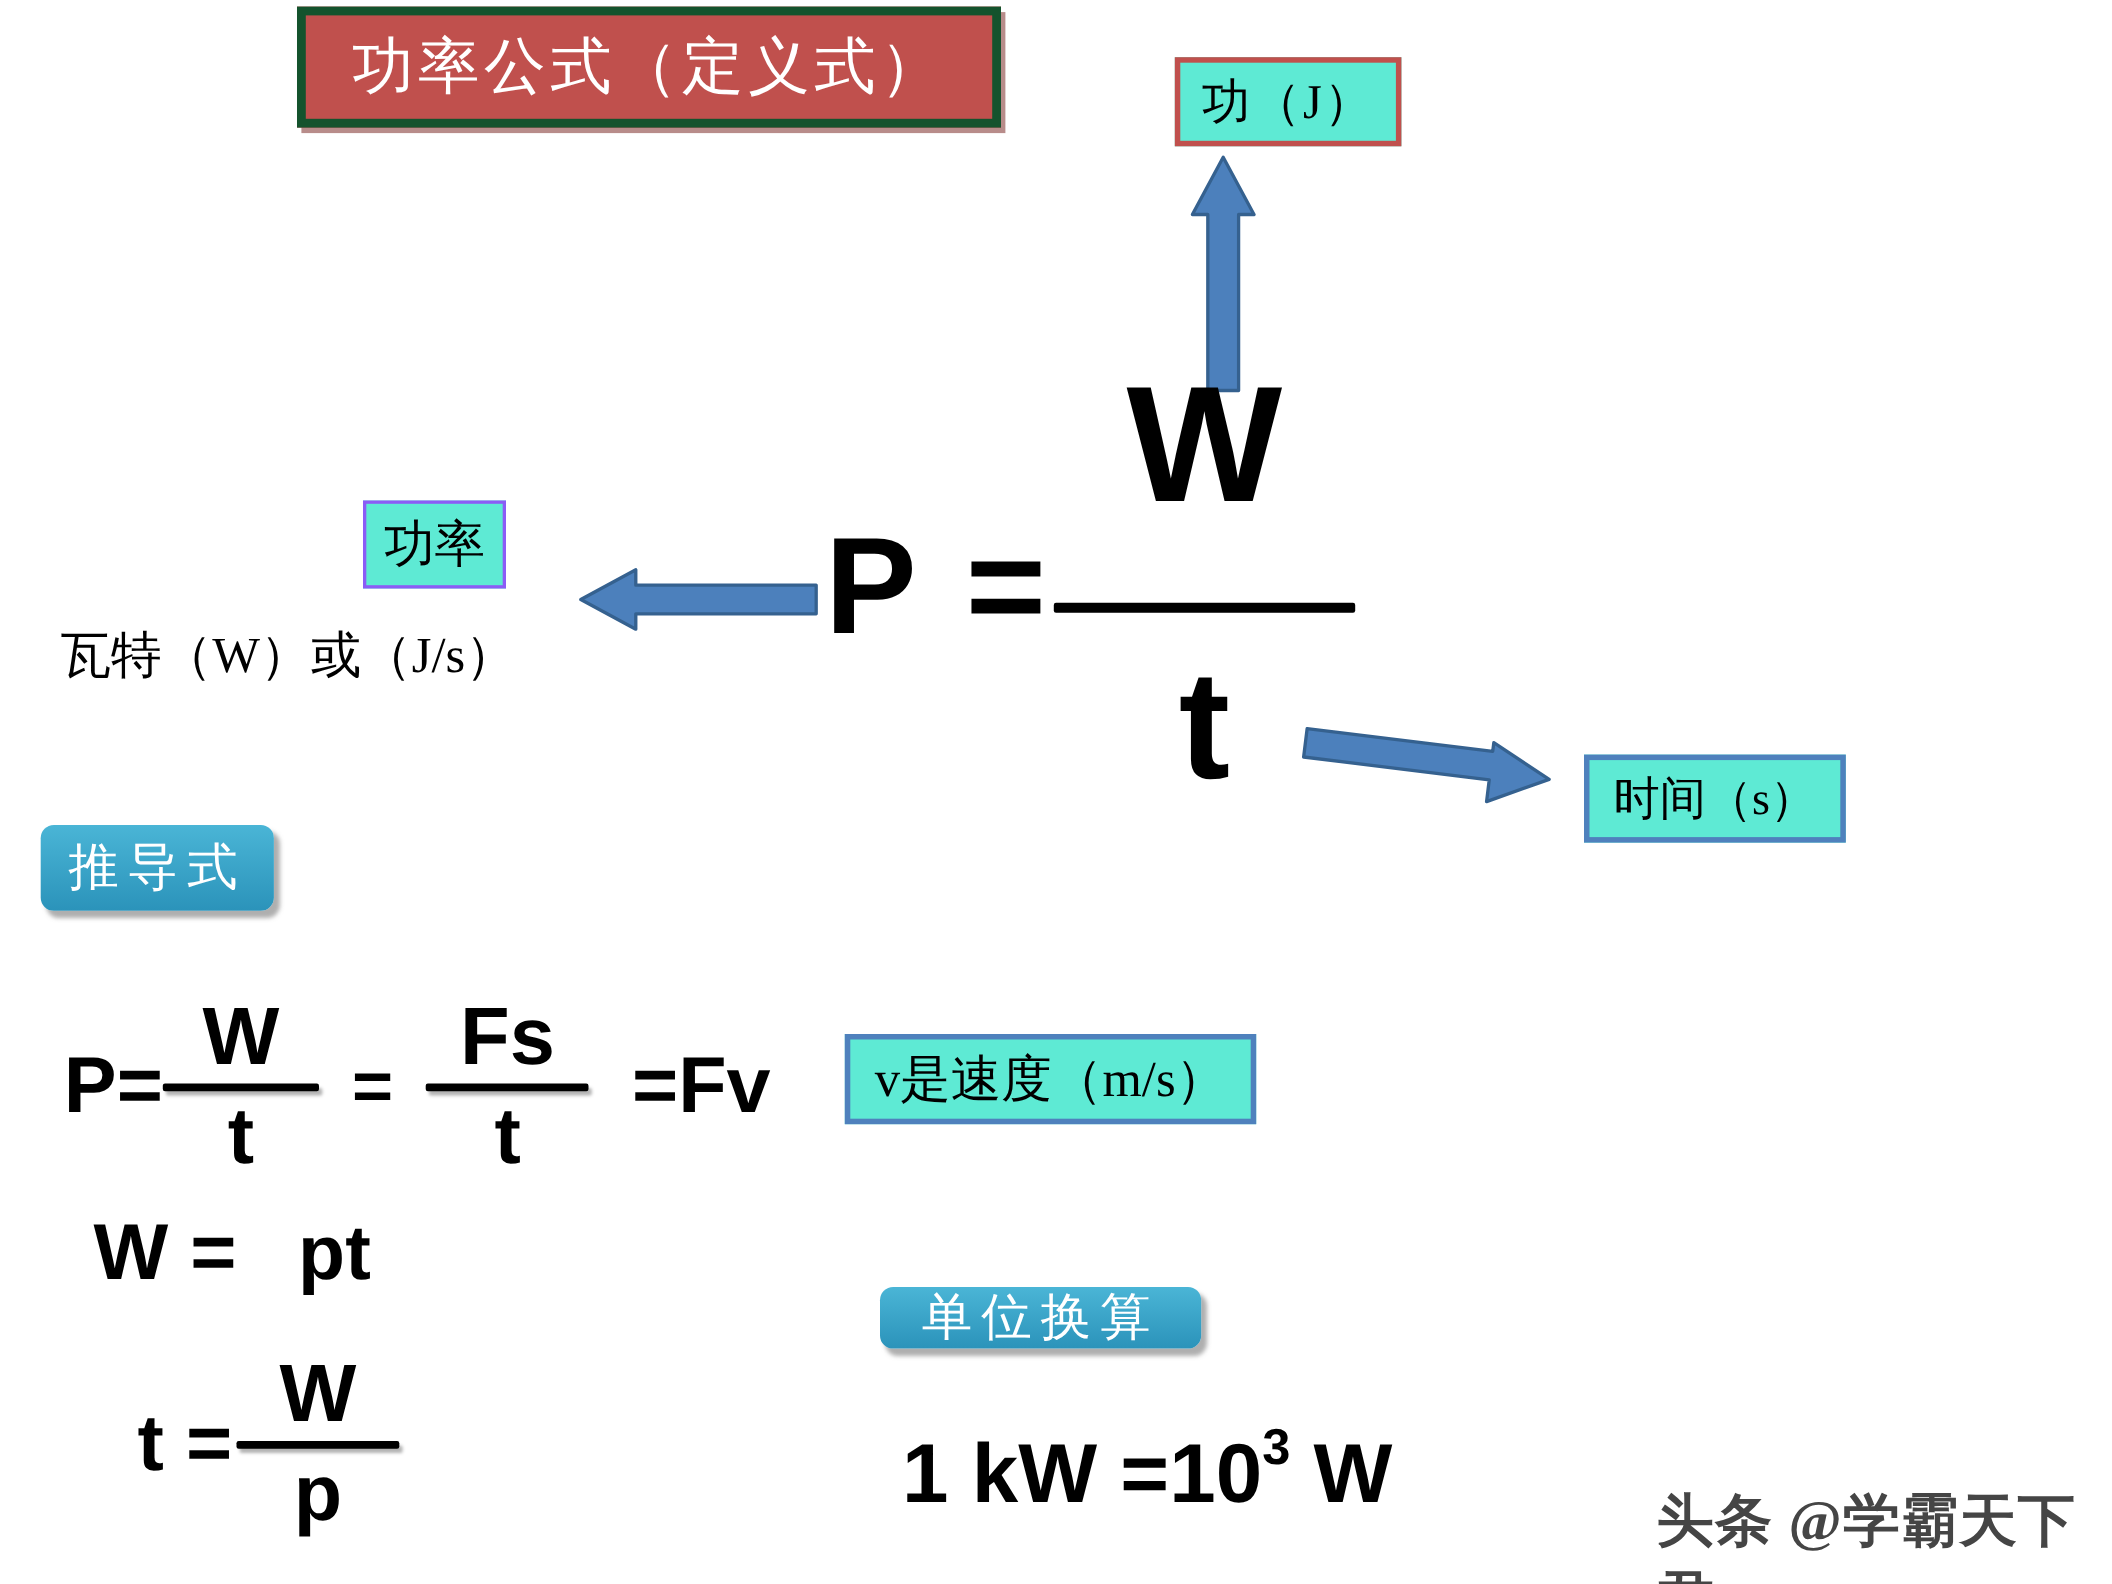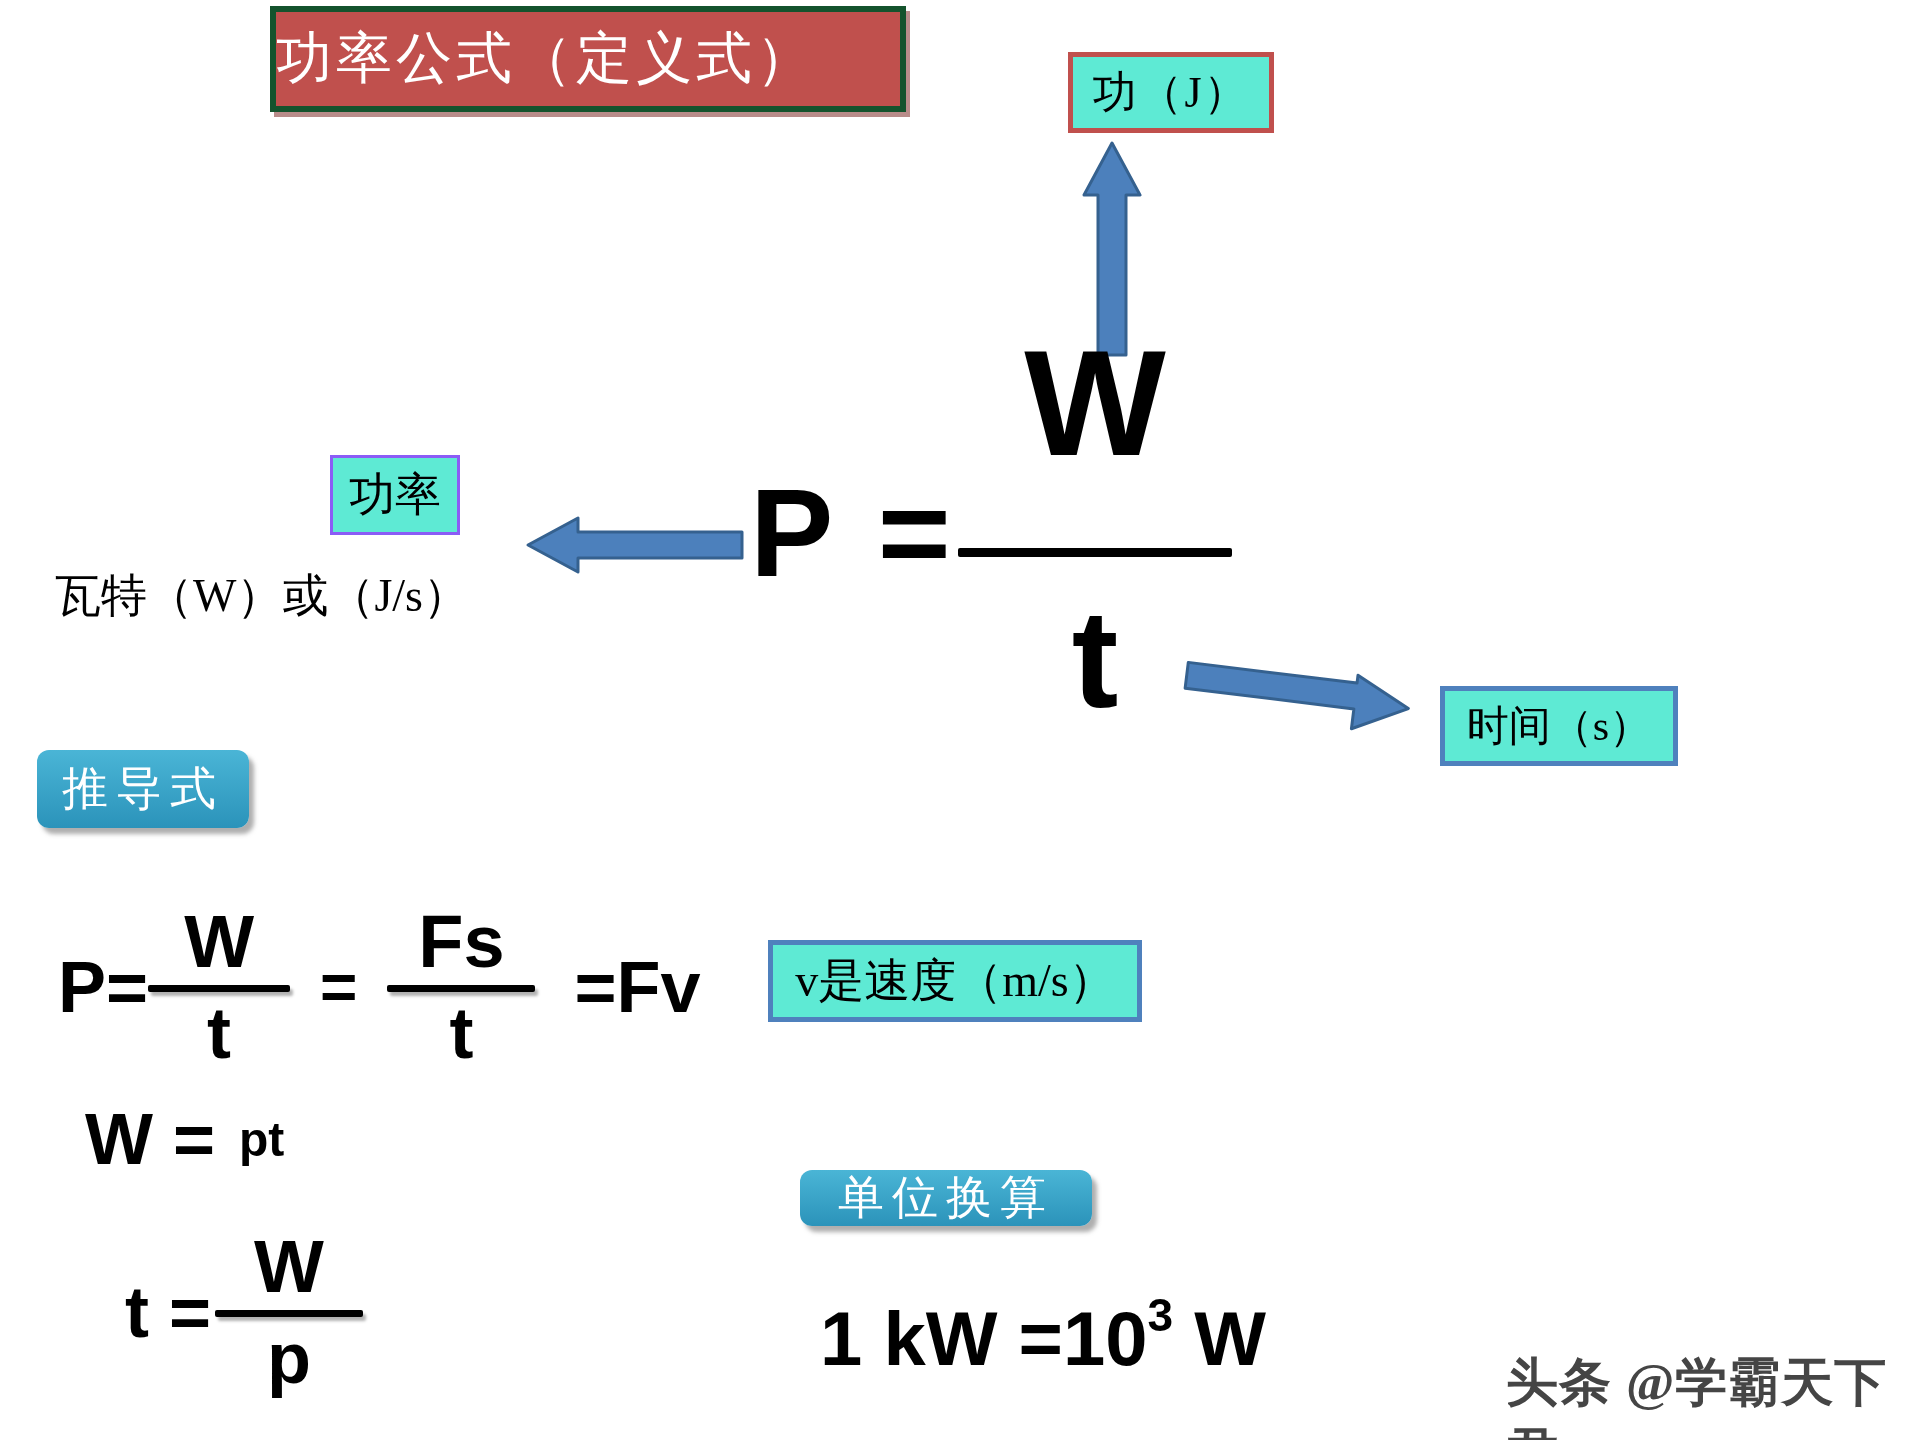--- a/index.html
+++ b/index.html
@@ -6,23 +6,23 @@
   body{
     width:1920px;height:1440px;background:#ffffff;position:relative;
     overflow:hidden;
     font-family:"Liberation Sans","DejaVu Sans",sans-serif;
     color:#000;
   }
   .abs{position:absolute;}
   
   .title-box{
     left:270px;top:6px;width:624px;height:94px;
-    background:#c0504d;border:6px solid #14532d;
+    background:#c0504d;border:8px solid #14532d;
     box-shadow:4px 5px 0 rgba(125,45,42,.55);
-    display:flex;align-items:center;justify-content:flex-start;
+    display:flex;align-items:center;justify-content:center;
     color:#fff;font-size:56px;letter-spacing:4px;
     font-family:"Liberation Serif","DejaVu Serif",serif;
   }
   .outline-box{
     background:#5eead4;display:flex;align-items:center;justify-content:center;
     font-family:"Liberation Serif","DejaVu Serif",serif;
   }
   .work-box{left:1068px;top:52px;width:196px;height:71px;border:5px solid #c0504d;font-size:44px;letter-spacing:2px;}
   .power-box{left:330px;top:455px;width:124px;height:74px;border:3px solid #8b5cf6;font-size:46px;}
   .time-box{left:1440px;top:686px;width:228px;height:70px;border:5px solid #4f81bd;font-size:42px;}
@@ -53,21 +53,21 @@
   .frac{display:flex;flex-direction:column;align-items:center;}
   .frac .num{font-size:74px;line-height:1.05;}
   .frac .den{font-size:72px;line-height:1.05;}
   .frac .bar{height:7px;background:#000;border-radius:2px;box-shadow:3px 4px 3px rgba(0,0,0,.30);margin:4px 0;}
   .bar-w140{width:142px;}
   .bar-w150{width:148px;}
   .derived-row .mid-eq{font-size:64px;margin:0 30px;}
   .derived-row .rhs{font-size:72px;margin-left:39px;}
   .work-row{left:85px;top:1098px;}
   .work-row .lhs{font-size:72px;}
-  .work-row .rhs{font-size:48px;margin-left:24px;}
+  .work-row .rhs{font-size:70px;margin-left:56px;}
   .time-row{left:125px;top:1228px;}
   .time-row .lhs{font-size:72px;margin-right:4px;}
   
   .kw-text{left:820px;top:1288px;font-size:76px;font-weight:700;white-space:pre;}
   .kw-text sup{font-size:46px;vertical-align:34px;}
   
   .watermark{
     left:1462px;top:1348px;font-size:52px;font-weight:700;color:#454545;
     font-family:"Liberation Serif","DejaVu Serif",serif;letter-spacing:1px;
     text-shadow:2px 2px 0 rgba(255,255,255,.6);

